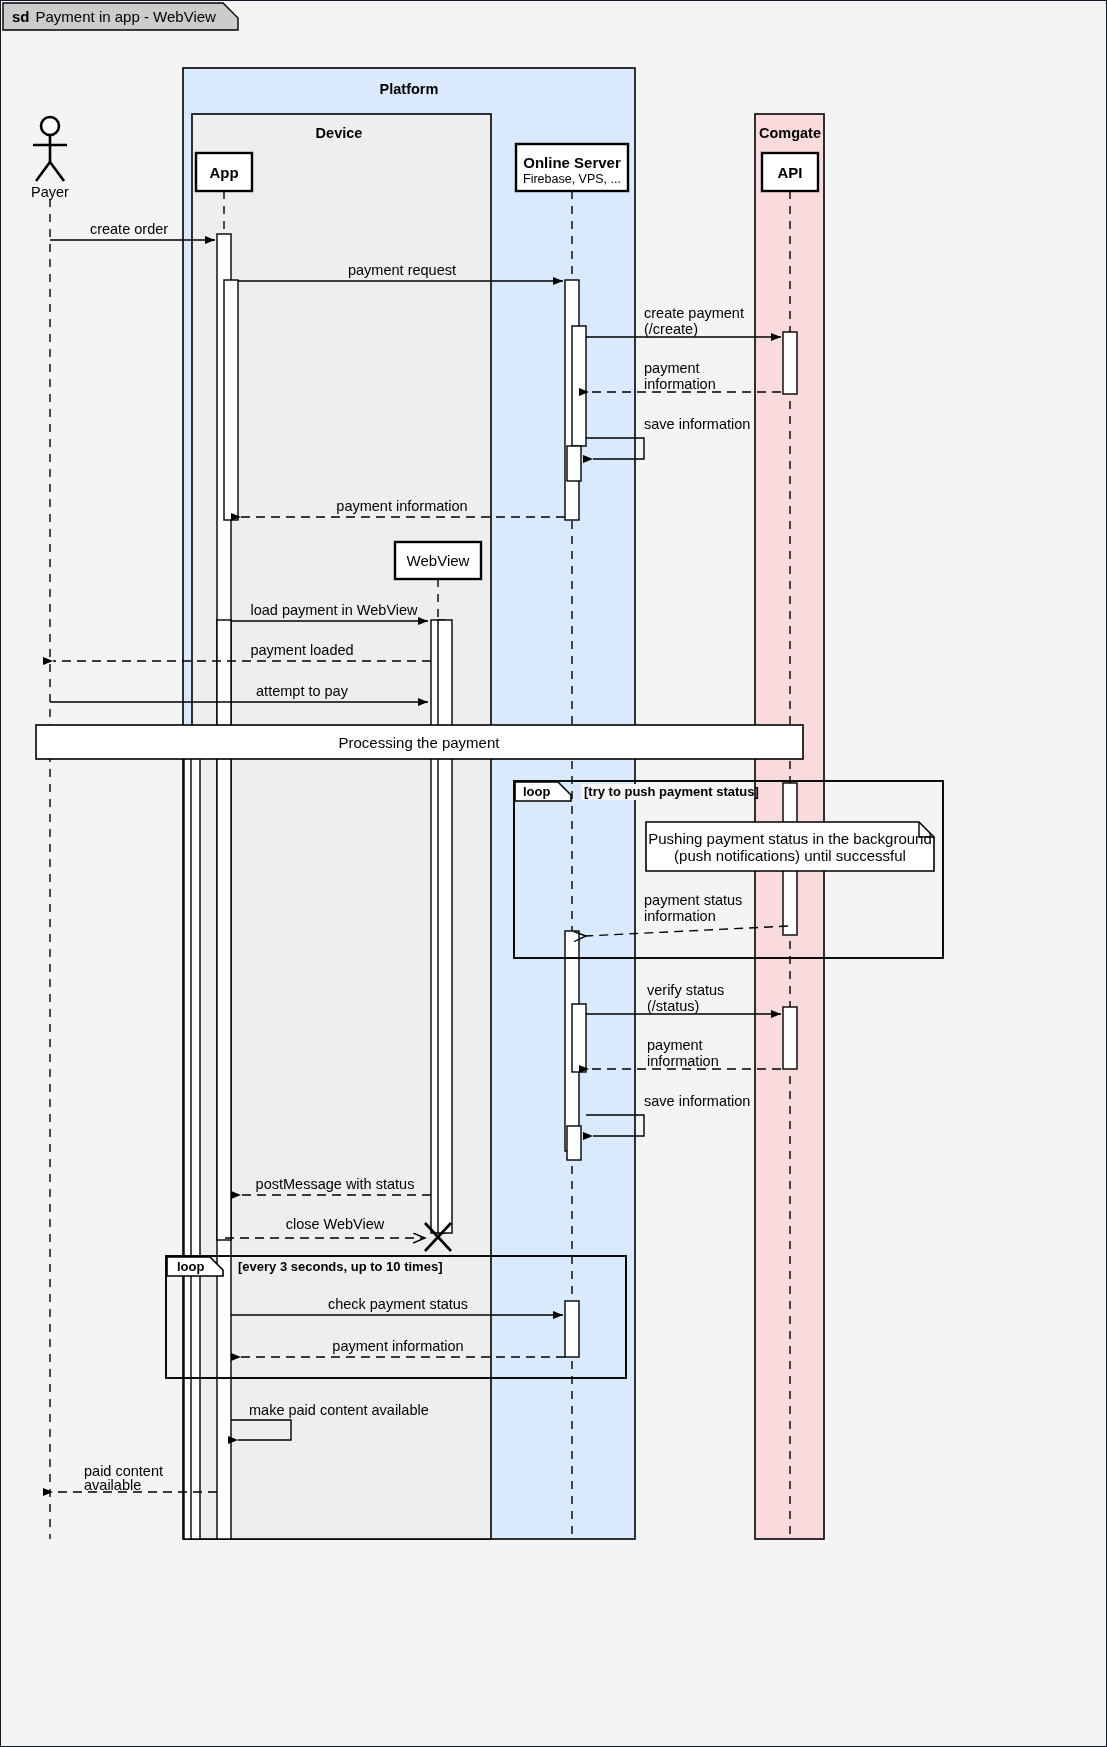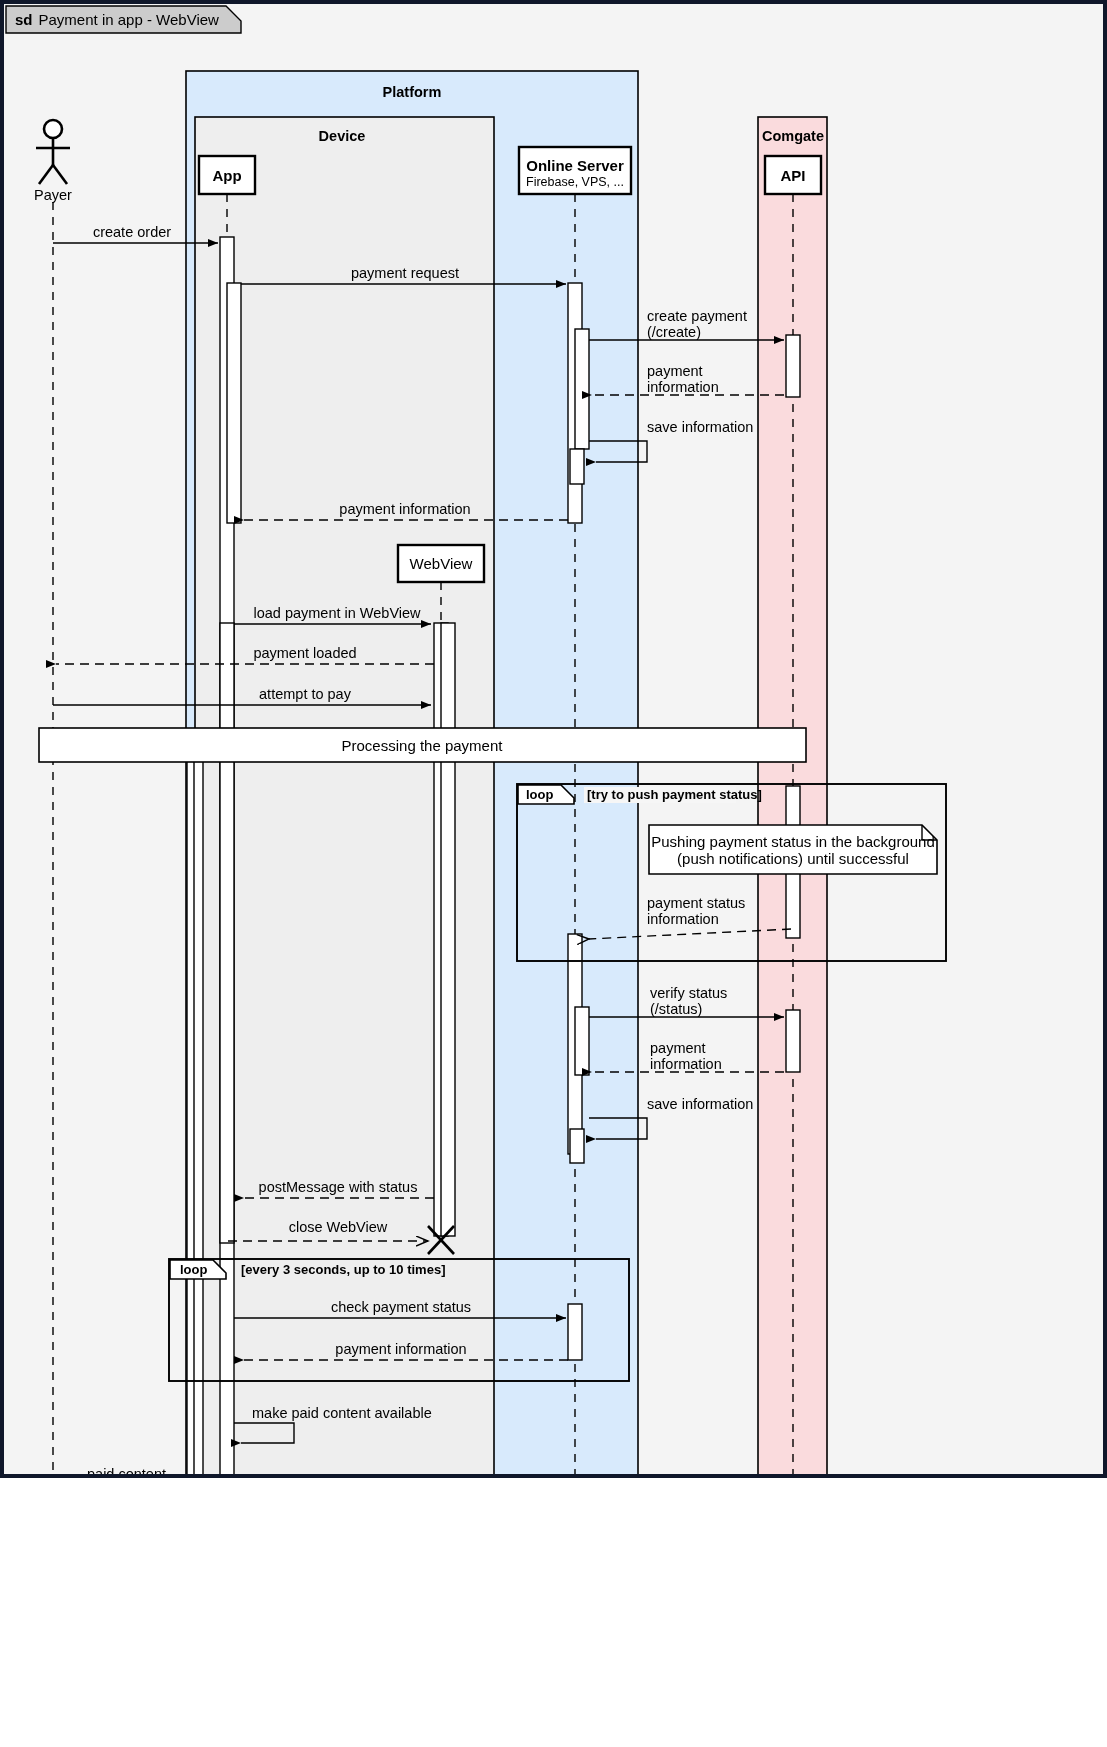--- a/index.html
+++ b/index.html
@@ -1,18 +1,18 @@
 <!DOCTYPE html>
 <html><head>
 <meta charset="utf-8">
 <style>
   html,body{margin:0;padding:0;background:#ffffff;}
   body{font-family:"Liberation Sans",sans-serif;}
-  #stage{position:relative;width:1107px;height:1478px;background:#f4f4f4;
-         border:4px solid #0f172a;box-sizing:border-box;overflow:hidden;}
+  #stage{position:relative;width:1107px;height:1747px;background:#f4f4f4;
+         border:1px solid #0f172a;box-sizing:border-box;overflow:hidden;}
   svg{position:absolute;left:0;top:0;}
   text{font-family:"Liberation Sans",sans-serif;fill:#000;}
   .msg{font-size:14.5px;}
   .lbl-b{font-size:14.5px;font-weight:bold;}
   .lbl-title{font-size:15px;}
   .note-t{font-size:15px;}
   .frame-t{font-size:13px;font-weight:bold;}
   .ref-t{font-size:15px;}
   .part-t{font-size:15px;font-weight:bold;}
   .part-s{font-size:12.5px;}

